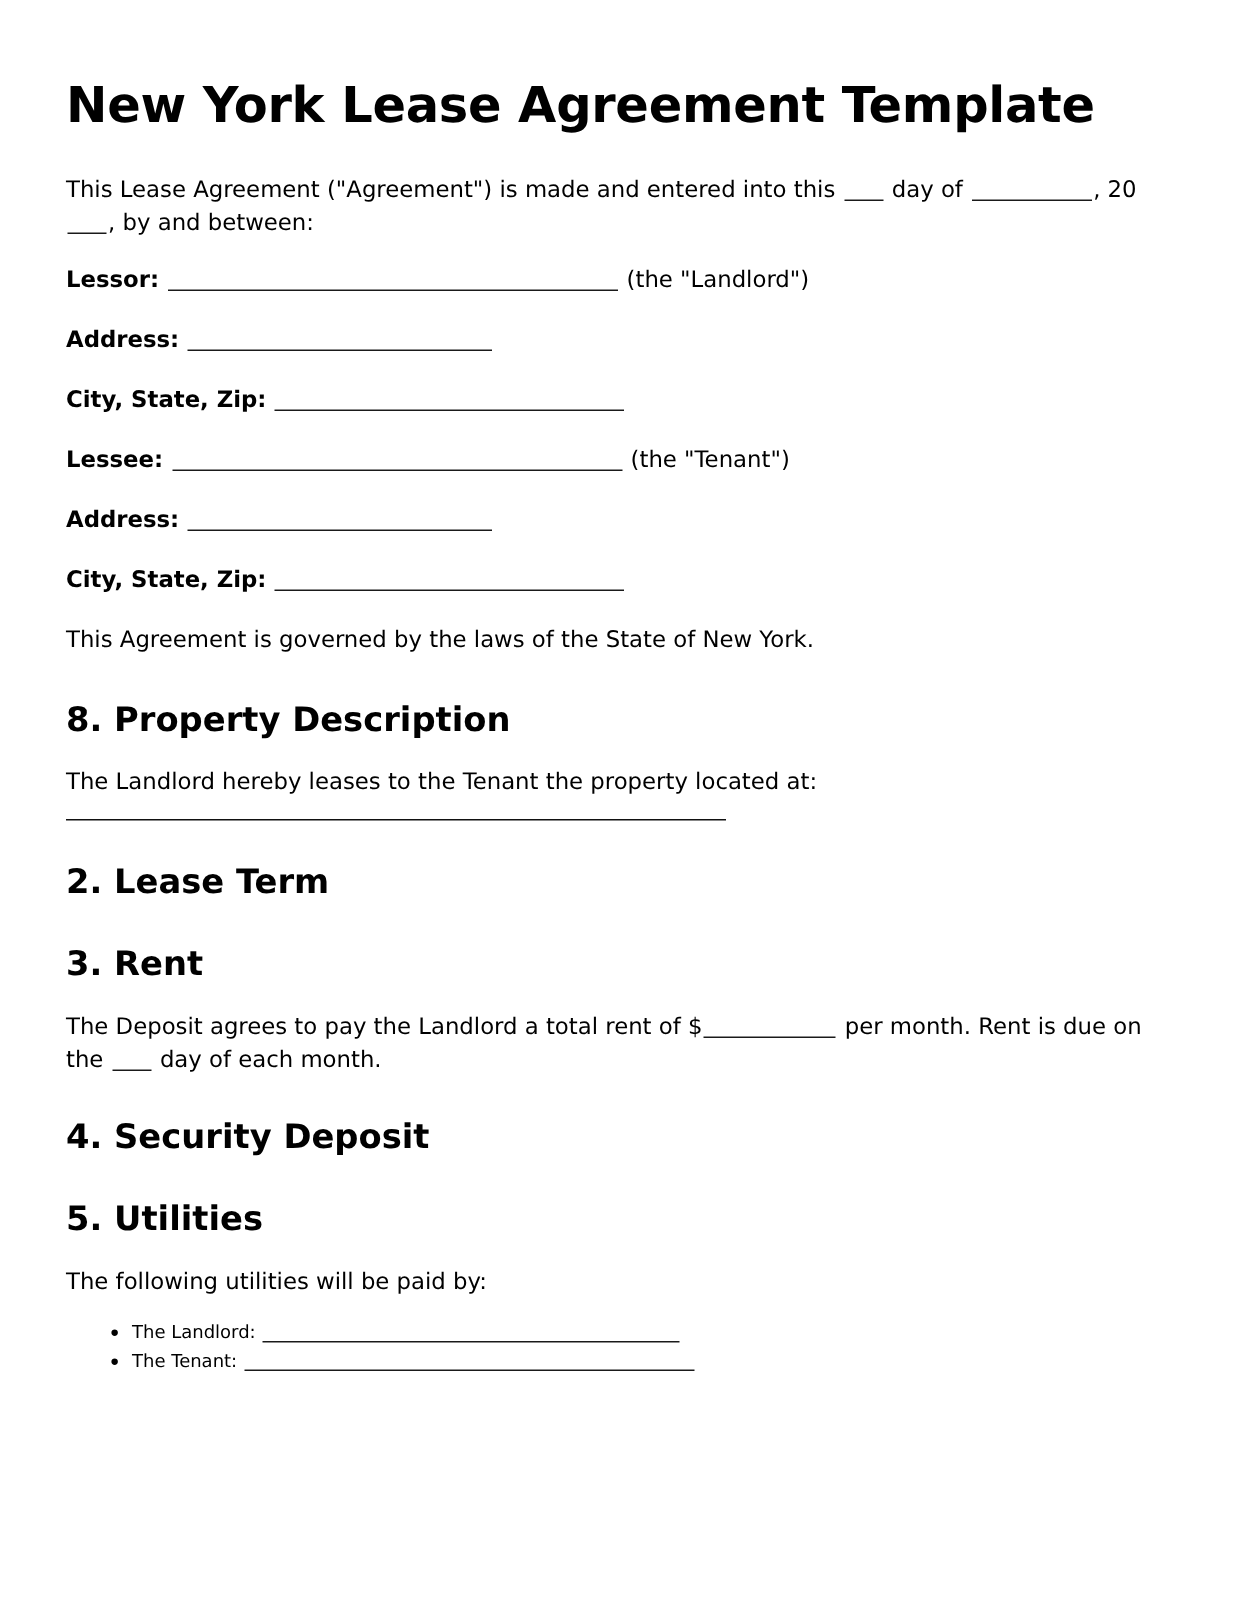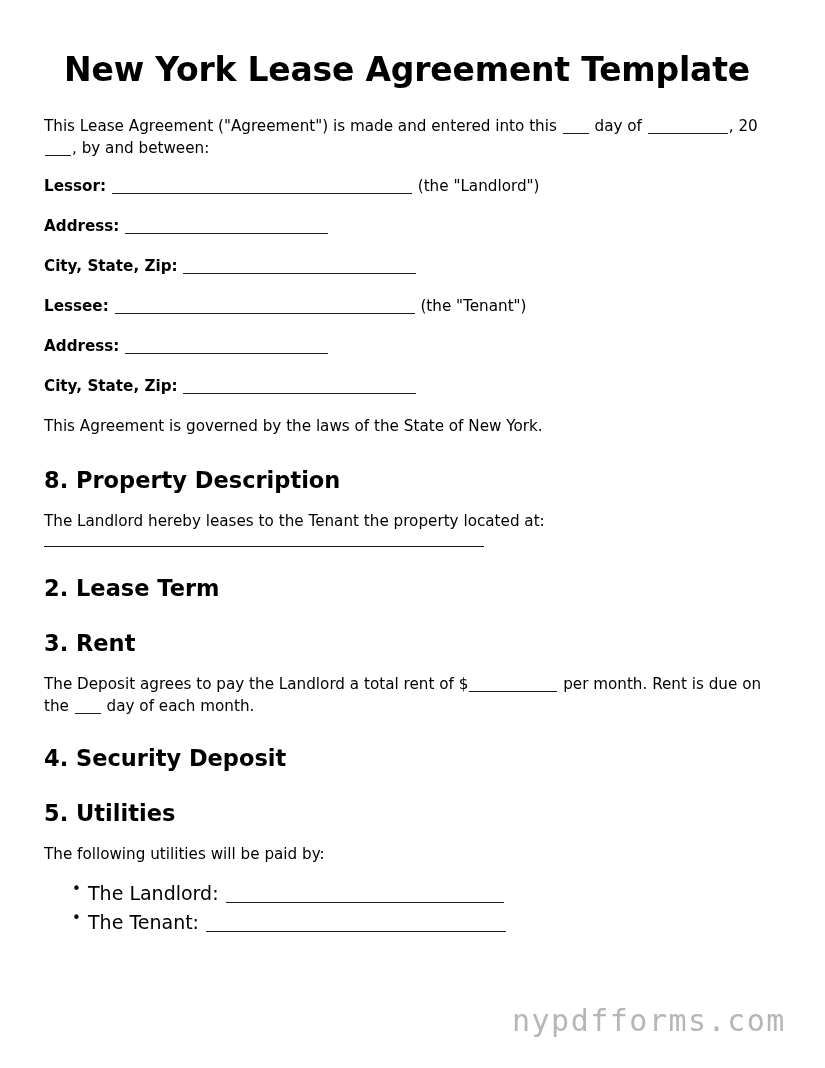--- a/index.html
+++ b/index.html
@@ -35,21 +35,20 @@
   }
 
   
   .doc-title {
     font-size: 33px;
     font-weight: bold;
     line-height: 1.12;
     letter-spacing: -0.2px;
     margin: 0 0 26px 0;
     color: #000;
-    text-align: center;
   }
 
   
   .para {
     font-size: 15.2px;
     line-height: 1.45;
     margin: 0 0 16px 0;
     color: #000;
   }
   .para.tight { margin-bottom: 14px; }
@@ -104,21 +103,21 @@
   }
   .section-heading.first { margin-top: 30px; }
 
   
   .util-list {
     list-style: none;
     margin: 10px 0 0 0;
     padding: 0;
   }
   .util-item {
-    font-size: 19px;
+    font-size: 12px;
     line-height: 1.52;
     position: relative;
     padding-left: 44px;
     white-space: nowrap;
   }
   .util-item::before {
     content: "\2022";
     position: absolute;
     left: 28px;
     top: -1px;
@@ -214,14 +213,13 @@
         <span class="blank blank-util"></span>
       </li>
       <li class="util-item">
         <span>The Tenant:</span>
         <span class="blank blank-util2"></span>
       </li>
     </ul>
 
   </div>
 
-  <div class="watermark">nypdfforms.com</div>
 </div>
 
 </body></html>

